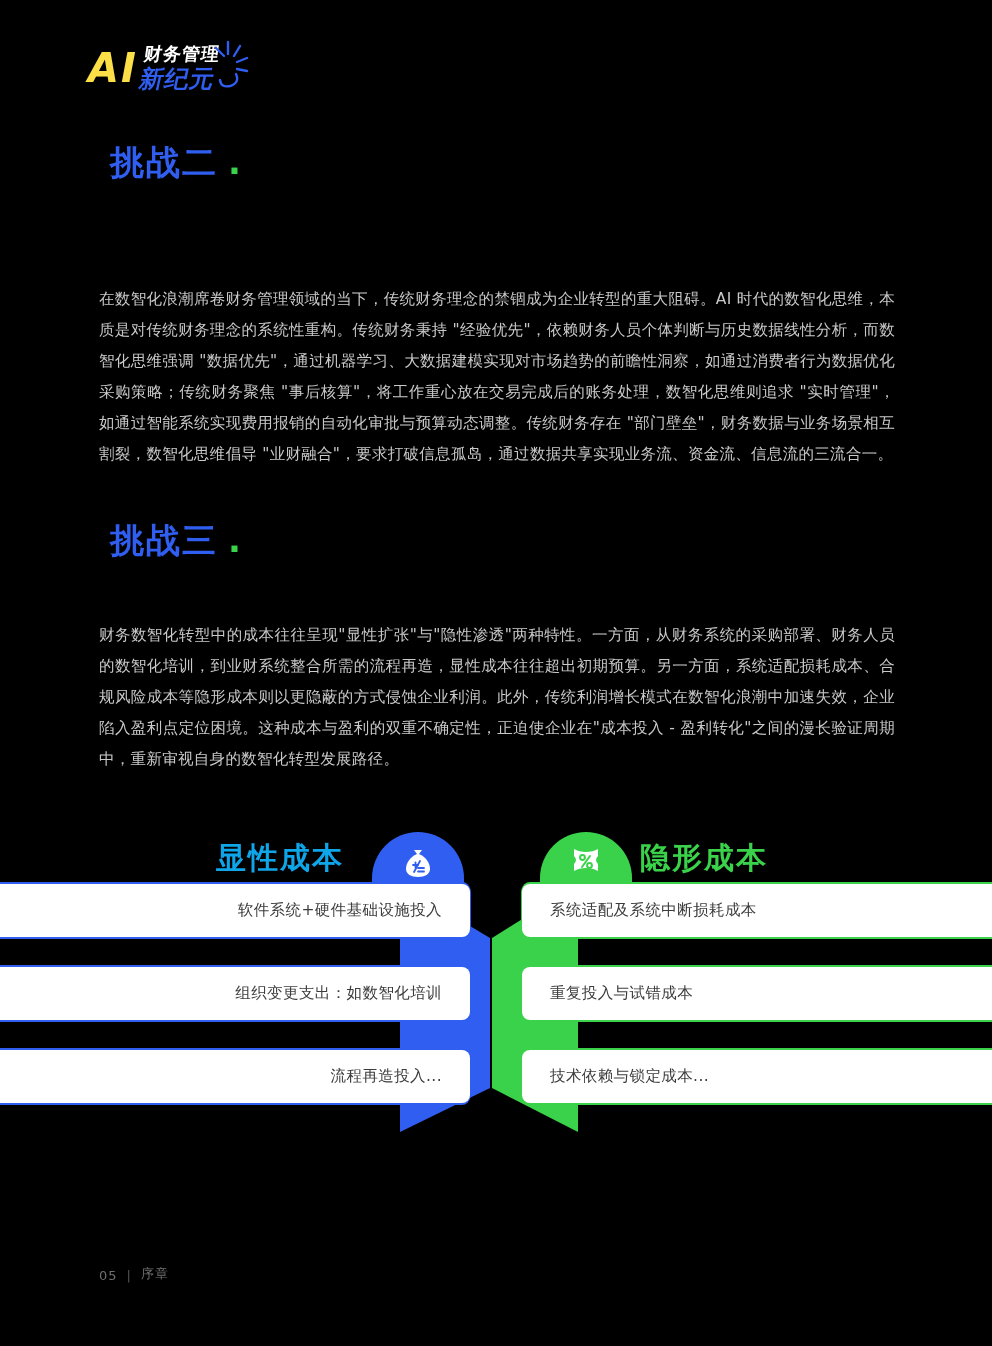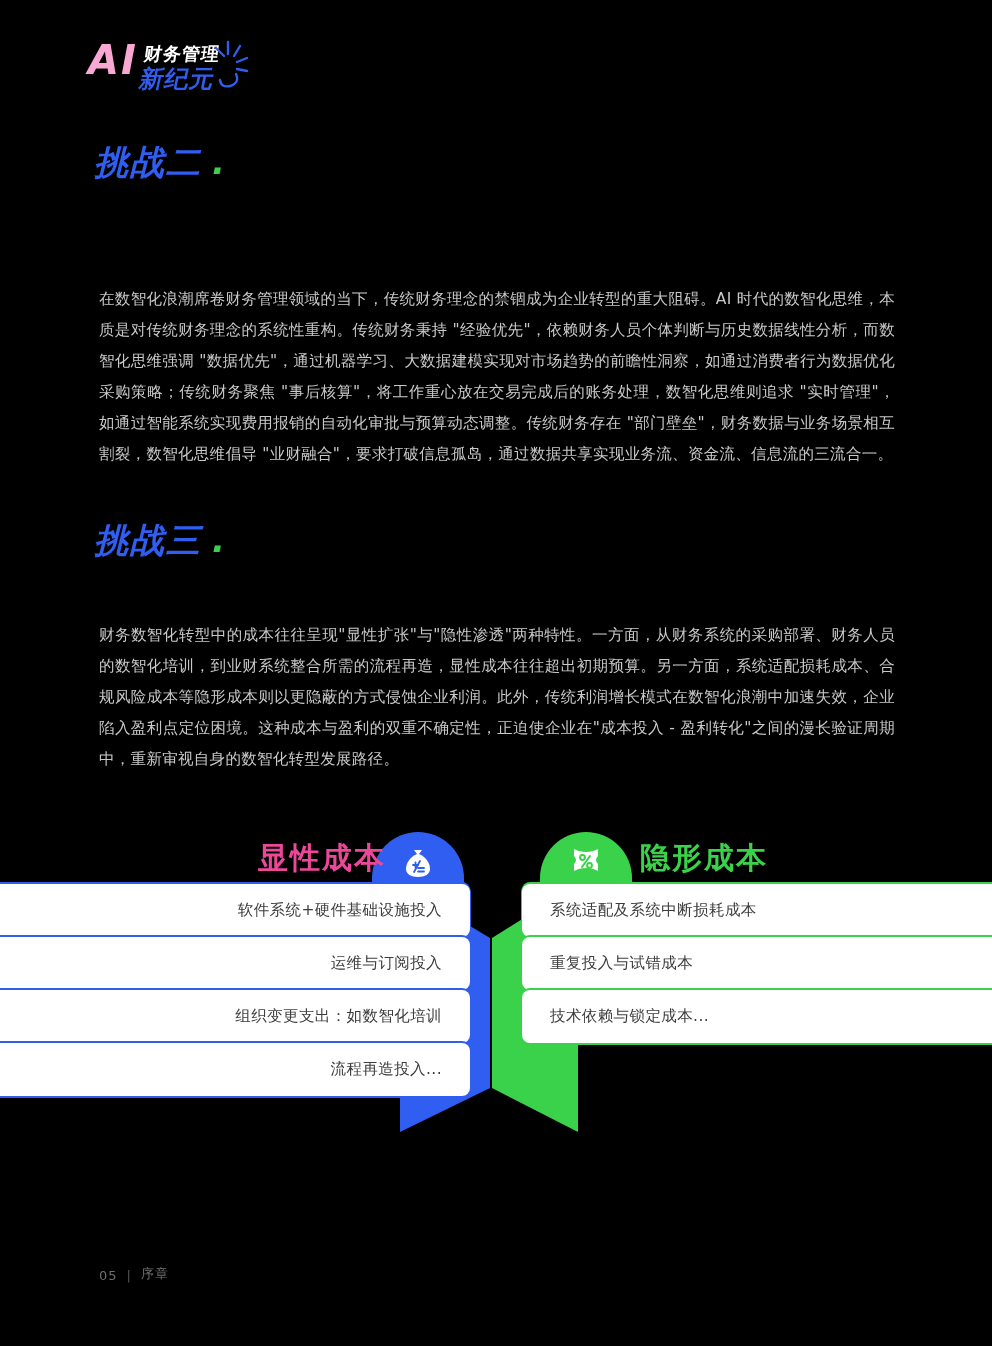--- a/index.html
+++ b/index.html
@@ -20,26 +20,26 @@
   .logo-wrap {
     position: absolute;
     left: 88px;
     top: 36px;
     width: 160px;
     height: 62px;
   }
   .logo-ai {
     position: absolute;
     left: 0px;
-    top: 4px;
+    top: 12px;
     font-size: 40px;
     font-weight: 700;
     font-style: italic;
     letter-spacing: 2px;
-    color: #f9a8d4;
+    color: #fde047;
     font-family: "DejaVu Sans", sans-serif;
     line-height: 1;
   }
   .logo-cn-top {
     position: absolute;
     left: 56px;
     top: 6px;
     font-size: 18px;
     font-weight: 700;
     color: #ffffff;
@@ -62,28 +62,27 @@
     position: absolute;
     left: 118px;
     top: 2px;
     width: 44px;
     height: 52px;
   }
 
   
   .heading {
     position: absolute;
-    left: 94px;
+    left: 110px;
     color: #2f5ef0;
     font-size: 34px;
     font-weight: 700;
     letter-spacing: 2px;
     font-family: "DejaVu Sans", sans-serif;
     white-space: nowrap;
-    font-style: italic;
   }
   .heading .hd-dot {
     color: #3ad24a;
     font-size: 34px;
     margin-left: 10px;
   }
   #heading-2 { top: 140px; }
   #heading-3 { top: 518px; }
 
   
@@ -145,22 +144,22 @@
   .col-title {
     position: absolute;
     top: 6px;
     font-size: 30px;
     font-weight: 700;
     letter-spacing: 2px;
     font-family: "DejaVu Sans", sans-serif;
     white-space: nowrap;
   }
   .col-title-left {
-    right: 606px;
-    color: #ec4899;
+    right: 648px;
+    color: #0ea5e9;
   }
   .col-title-right {
     left: 640px;
     color: #3ad24a;
   }
 
   
   .rows-left, .rows-right {
     position: absolute;
     top: 52px;
@@ -171,21 +170,21 @@
   }
   .rows-right {
     left: 522px;
     width: 470px;
   }
 
   .row {
     position: relative;
     height: 53px;
     background: #ffffff;
-    margin-bottom: 0;
+    margin-bottom: 30px;
     display: flex;
     align-items: center;
     color: #3c3c3c;
     font-size: 15.5px;
     font-family: "DejaVu Sans", sans-serif;
     letter-spacing: 0.4px;
   }
   .rows-left .row {
     justify-content: flex-end;
     padding-right: 28px;
@@ -281,21 +280,20 @@
       <circle cx="13.5" cy="11.5" r="2.4" fill="none" stroke="#3ad24a" stroke-width="2"></circle>
       <circle cx="20.5" cy="19.5" r="2.4" fill="none" stroke="#3ad24a" stroke-width="2"></circle>
     </svg>
   </div>
 
   <div class="col-title col-title-left">显性成本</div>
   <div class="col-title col-title-right">隐形成本</div>
 
   <div class="rows-left">
     <div class="row">软件系统+硬件基础设施投入</div>
-    <div class="row">运维与订阅投入</div>
     <div class="row">组织变更支出：如数智化培训</div>
     <div class="row">流程再造投入...</div>
   </div>
 
   <div class="rows-right">
     <div class="row">系统适配及系统中断损耗成本</div>
     <div class="row">重复投入与试错成本</div>
     <div class="row">技术依赖与锁定成本...</div>
   </div>
 </div>

